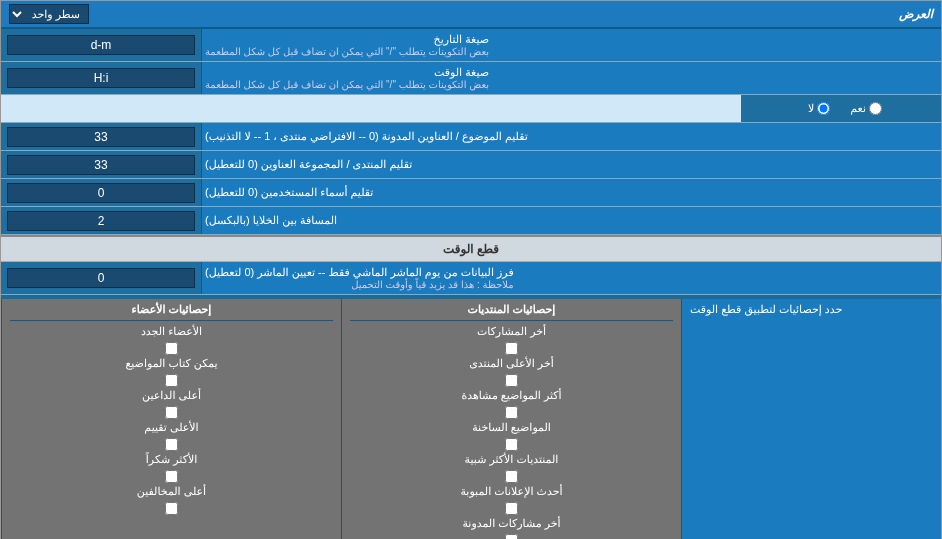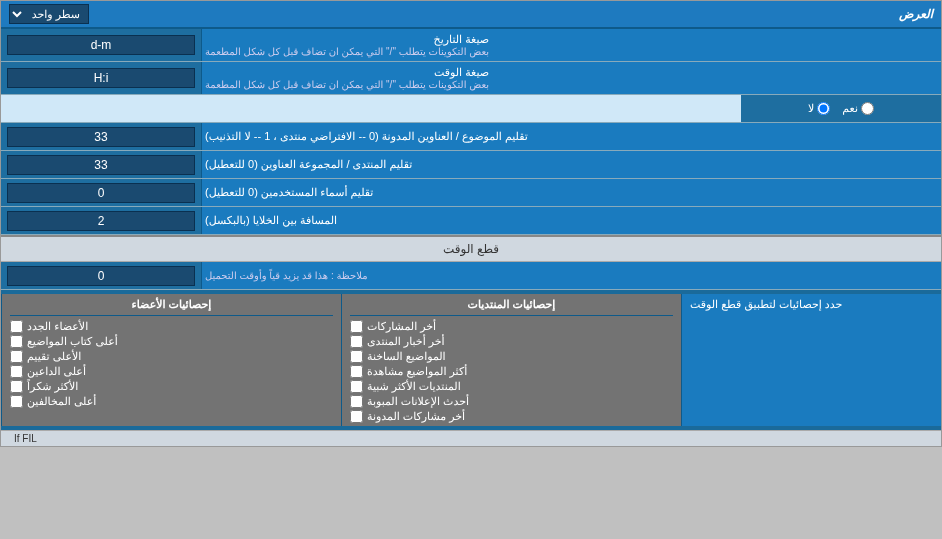--- a/index.html
+++ b/index.html
@@ -97,30 +97,31 @@
       padding: 3px 6px;
       direction: rtl;
     }
     .radio-cell label {
       color: #fff;
       font-size: 11px;
       display: flex;
       align-items: center;
       gap: 3px;
       cursor: pointer;
+      margin-left: 8px;
     }
     .radio-cell input[type="radio"] {
       cursor: pointer;
     }
     
     .section-header {
       background: #d0d8e0;
       text-align: center;
       color: #333;
-      font-weight: normal;
+      font-weight: bold;
       font-size: 12px;
       padding: 5px;
       border-bottom: 1px solid #aaa;
       border-top: 2px solid #888;
     }
     
     .checkboxes-container {
       display: flex;
       flex-direction: row;
       background: #1a6a9a;
@@ -156,20 +157,21 @@
     }
     .checkbox-item {
       display: flex;
       align-items: center;
       justify-content: flex-end;
       gap: 4px;
       color: #fff;
       font-size: 11px;
       padding: 1px 0;
       direction: rtl;
+      flex-direction: column;
     }
     .checkbox-item input[type="checkbox"] {
       cursor: pointer;
     }
     
     .bottom-note {
       background: #d0d8e0;
       color: #333;
       font-size: 10px;
       padding: 2px 13px;
@@ -254,48 +256,49 @@
     <div class="input-cell">
       <input type="text" value="2" style="">
     </div>
   </div>
 
   <div class="section-header">قطع الوقت</div>
 
   <div class="row">
     <div class="label-cell">
       <div>
+        <div>فرز البيانات من يوم الماشر الماشي فقط -- تعيين الماشر (0 لتعطيل)</div>
         <small>ملاحظة : هذا قد يزيد قياً وأوقت التحميل</small>
       </div>
     </div>
     <div class="input-cell">
       <input type="text" value="0" style="">
     </div>
   </div>
 
   <div class="checkboxes-container">
 
     <div class="checkbox-apply-cell">حدد إحصائيات لتطبيق قطع الوقت</div>
 
     <div class="checkbox-col">
       <div class="checkbox-col-title">إحصائيات المنتديات</div>
       <div class="checkbox-item">
         <span>أخر المشاركات</span>
         <input type="checkbox" style="">
       </div>
       <div class="checkbox-item">
-        <span>أخر أخبار المنتدى</span>
+        <span>أخر الأعلى المنتدى</span>
+        <input type="checkbox" style="">
+      </div>
+      <div class="checkbox-item">
+        <span>أكثر المواضيع مشاهدة</span>
         <input type="checkbox" style="">
       </div>
       <div class="checkbox-item">
         <span>المواضيع الساخنة</span>
-        <input type="checkbox" style="">
-      </div>
-      <div class="checkbox-item">
-        <span>أكثر المواضيع مشاهدة</span>
         <input type="checkbox" style="">
       </div>
       <div class="checkbox-item">
         <span>المنتديات الأكثر شبية</span>
         <input type="checkbox" style="">
       </div>
       <div class="checkbox-item">
         <span>أحدث الإعلانات المبوبة</span>
         <input type="checkbox" style="">
       </div>
@@ -305,32 +308,32 @@
       </div>
     </div>
 
     <div class="checkbox-col">
       <div class="checkbox-col-title">إحصائيات الأعضاء</div>
       <div class="checkbox-item">
         <span>الأعضاء الجدد</span>
         <input type="checkbox" style="">
       </div>
       <div class="checkbox-item">
-        <span>أعلى كتاب المواضيع</span>
+        <span>يمكن كتاب المواضيع</span>
+        <input type="checkbox" style="">
+      </div>
+      <div class="checkbox-item">
+        <span>أعلى الداعين</span>
         <input type="checkbox" style="">
       </div>
       <div class="checkbox-item">
         <span>الأعلى تقييم</span>
         <input type="checkbox" style="">
       </div>
       <div class="checkbox-item">
-        <span>أعلى الداعين</span>
-        <input type="checkbox" style="">
-      </div>
-      <div class="checkbox-item">
         <span>الأكثر شكراً</span>
         <input type="checkbox" style="">
       </div>
       <div class="checkbox-item">
         <span>أعلى المخالفين</span>
         <input type="checkbox" style="">
       </div>
     </div>
   </div>
 

